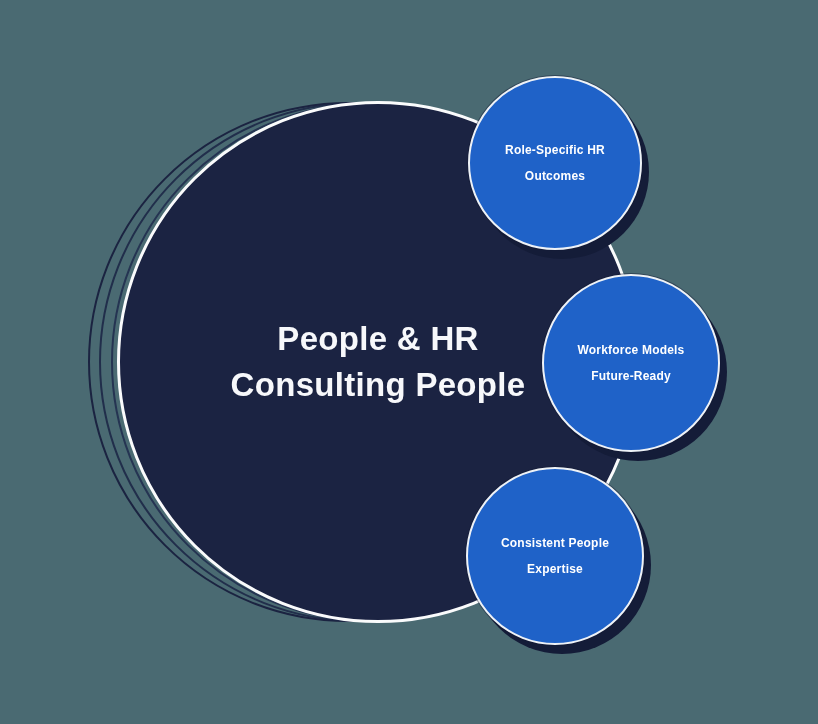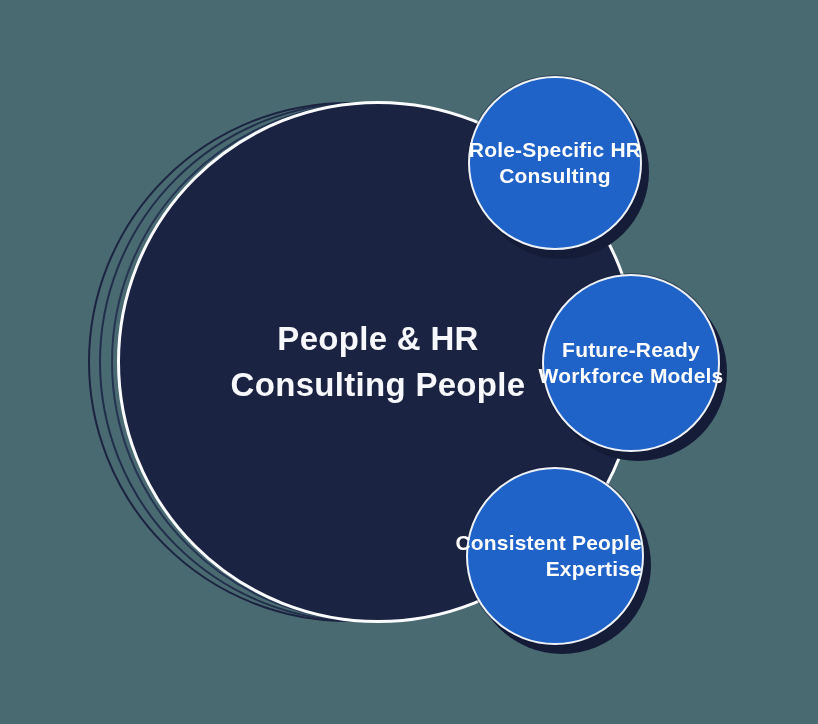--- a/index.html
+++ b/index.html
@@ -73,25 +73,25 @@
     display: flex;
     flex-direction: column;
     align-items: center;
     justify-content: center;
     text-align: center;
     box-shadow: 0 0 0 1px rgba(19, 27, 54, 0.45),
                 7px 9px 0 0 #141c38;
   }
   .sat-top    { left: 468px; top: 76px;  width: 174px; height: 174px; }
   .sat-middle { left: 542px; top: 274px; width: 178px; height: 178px; }
-  .sat-bottom { left: 466px; top: 467px; width: 178px; height: 178px; align-items: flex-end; }
+  .sat-bottom { left: 466px; top: 467px; width: 178px; height: 178px; }
 
   .sat-label-line {
     color: #ffffff;
-    font-size: 21px;
+    font-size: 12px;
     font-weight: 700;
     line-height: 26px;
     letter-spacing: 0.2px;
     white-space: nowrap;
   }
 </style>
 </head>
 <body>
 
 <div class="canvas">
@@ -100,26 +100,26 @@
   <div class="ring ring-2"></div>
   <div class="ring ring-3"></div>
 
   <div class="main-circle">
     <div class="main-title-line">People &amp; HR</div>
     <div class="main-title-line">Consulting People</div>
   </div>
 
   <div class="satellite sat-top">
     <div class="sat-label-line">Role-Specific HR</div>
-    <div class="sat-label-line">Consulting</div>
+    <div class="sat-label-line">Outcomes</div>
   </div>
 
   <div class="satellite sat-middle">
+    <div class="sat-label-line">Workforce Models</div>
     <div class="sat-label-line">Future-Ready</div>
-    <div class="sat-label-line">Workforce Models</div>
   </div>
 
   <div class="satellite sat-bottom">
     <div class="sat-label-line">Consistent People</div>
     <div class="sat-label-line">Expertise</div>
   </div>
 
 </div>
 
 </body></html>

